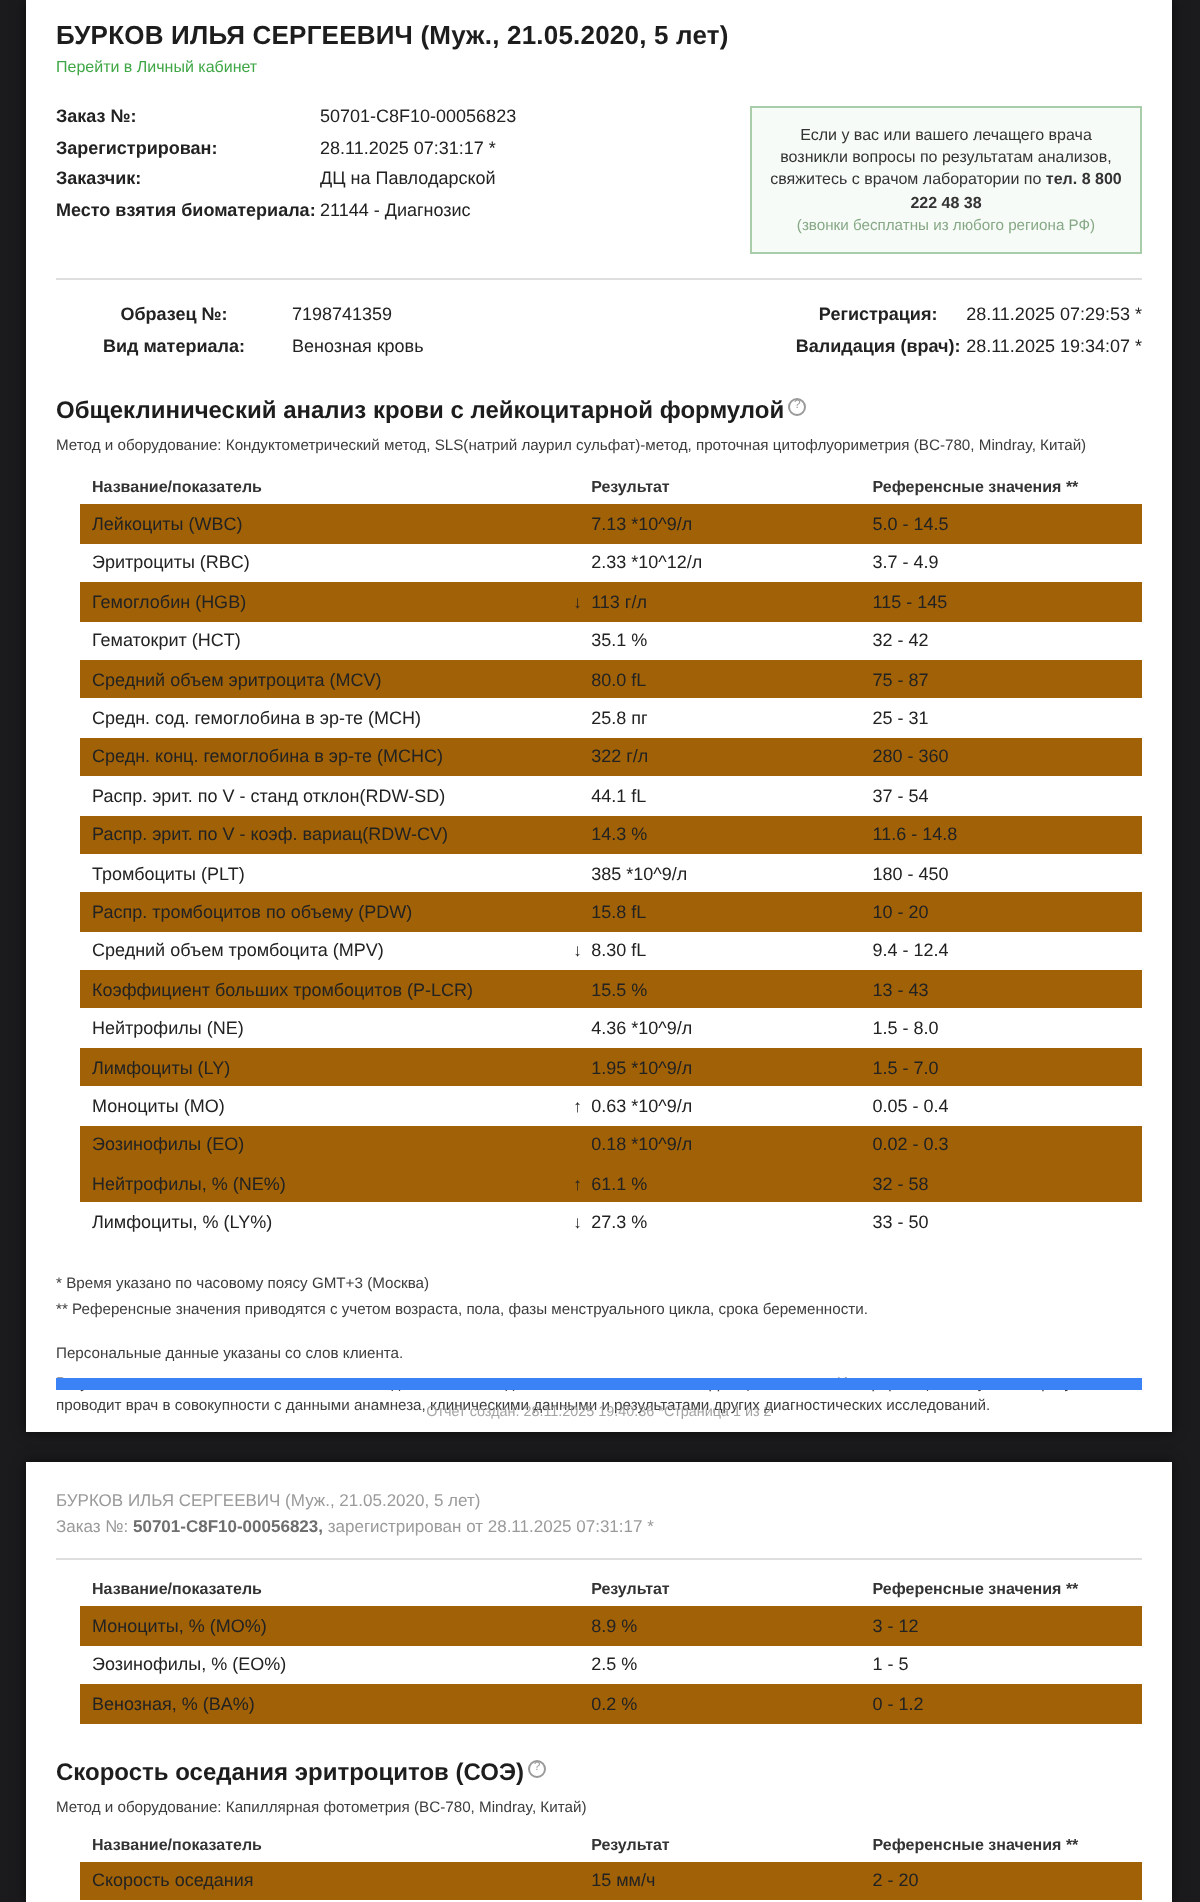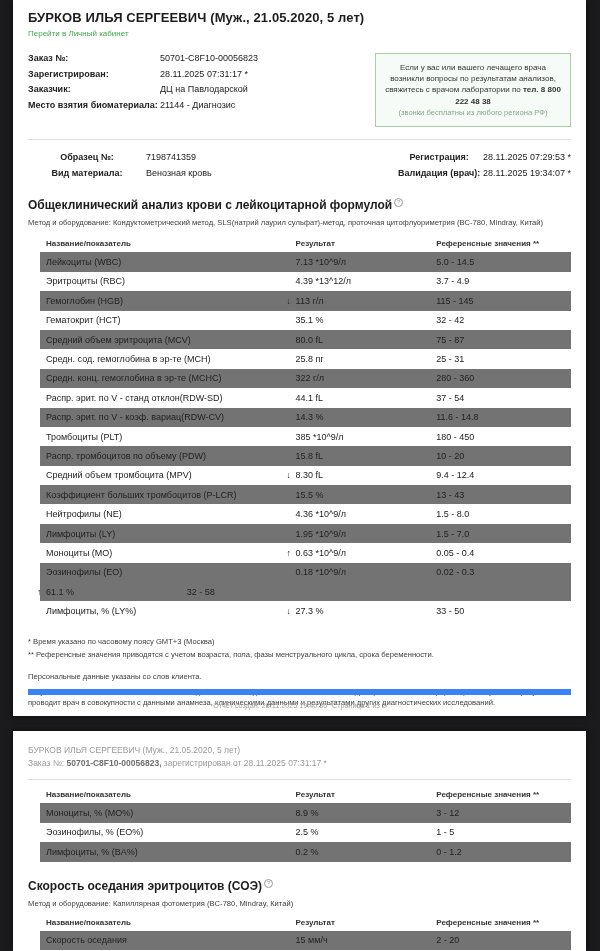--- a/index.html
+++ b/index.html
@@ -46,21 +46,21 @@
     display:inline-block;width:7px;height:7px;border:1px solid #9a9a9a;border-radius:50%;
     font-size:6px;font-weight:normal;color:#9a9a9a;line-height:7px;text-align:center;
     vertical-align:super;margin-left:2px;
   }
   .info-icon::after{content:"?";}
   .method-line{font-size:7.6px;color:#3d3d3d;margin-top:6px;white-space:nowrap;}
 
   .tbl{margin-top:8px;margin-left:12px;}
   .thead{display:flex;height:17px;align-items:center;font-size:8px;font-weight:bold;color:#333;}
   .trow{display:flex;height:19.4px;align-items:center;font-size:9px;color:#222;}
-  .trow.shaded{background:#737373;}
+  .trow.shaded{background:#a16207;}
   .c{box-sizing:border-box;}
   .c.name{width:47%;padding-left:6px;}
   .c.res{width:26.5%;padding-left:6px;}
   .c.ref{width:26.5%;padding-left:6px;}
   .thead .c.name{padding-left:6px;}
   .flag{display:inline-block;width:9px;margin-left:-9px;font-size:8.6px;color:#222;}
 
   .footnotes{margin-top:15px;font-size:7.6px;color:#3d3d3d;line-height:1.7;}
   .disclaimers{margin-top:9px;font-size:7.6px;color:#3d3d3d;line-height:1.5;}
   .disclaimers p{margin:0 0 4px 0;}
@@ -145,21 +145,21 @@
       <div class="c ref">Референсные значения **</div>
     </div>
     <div>
         <div class="trow shaded">
           <div class="c name">Лейкоциты (WBC)</div>
           <div class="c res"><span class="flag"></span><span>7.13 *10^9/л</span></div>
           <div class="c ref">5.0 - 14.5</div>
         </div>
         <div class="trow">
           <div class="c name">Эритроциты (RBC)</div>
-          <div class="c res"><span class="flag"></span><span>4.39 *13^12/л</span></div>
+          <div class="c res"><span class="flag"></span><span>2.33 *10^12/л</span></div>
           <div class="c ref">3.7 - 4.9</div>
         </div>
         <div class="trow shaded">
           <div class="c name">Гемоглобин (HGB)</div>
           <div class="c res"><span class="flag">↓</span><span>113 г/л</span></div>
           <div class="c ref">115 - 145</div>
         </div>
         <div class="trow">
           <div class="c name">Гематокрит (HCT)</div>
           <div class="c res"><span class="flag"></span><span>35.1 %</span></div>
@@ -224,20 +224,21 @@
           <div class="c name">Моноциты (MO)</div>
           <div class="c res"><span class="flag">↑</span><span>0.63 *10^9/л</span></div>
           <div class="c ref">0.05 - 0.4</div>
         </div>
         <div class="trow shaded">
           <div class="c name">Эозинофилы (EO)</div>
           <div class="c res"><span class="flag"></span><span>0.18 *10^9/л</span></div>
           <div class="c ref">0.02 - 0.3</div>
         </div>
         <div class="trow shaded">
+          <div class="c name">Нейтрофилы, % (NE%)</div>
           <div class="c res"><span class="flag">↑</span><span>61.1 %</span></div>
           <div class="c ref">32 - 58</div>
         </div>
         <div class="trow">
           <div class="c name">Лимфоциты, % (LY%)</div>
           <div class="c res"><span class="flag">↓</span><span>27.3 %</span></div>
           <div class="c ref">33 - 50</div>
         </div>
       </div>
   </div>
@@ -278,21 +279,21 @@
           <div class="c name">Моноциты, % (MO%)</div>
           <div class="c res"><span class="flag"></span><span>8.9 %</span></div>
           <div class="c ref">3 - 12</div>
         </div>
         <div class="trow">
           <div class="c name">Эозинофилы, % (EO%)</div>
           <div class="c res"><span class="flag"></span><span>2.5 %</span></div>
           <div class="c ref">1 - 5</div>
         </div>
         <div class="trow shaded">
-          <div class="c name">Лимфоциты, % (BA%)</div>
+          <div class="c name">Венозная, % (BA%)</div>
           <div class="c res"><span class="flag"></span><span>0.2 %</span></div>
           <div class="c ref">0 - 1.2</div>
         </div>
       </div>
   </div>
 
   <div class="section-title"><span>Скорость оседания эритроцитов (СОЭ)</span><span class="info-icon"></span></div>
   <div class="method-line">Метод и оборудование: Капиллярная фотометрия (BC-780, Mindray, Китай)</div>
 
   <div class="tbl">

